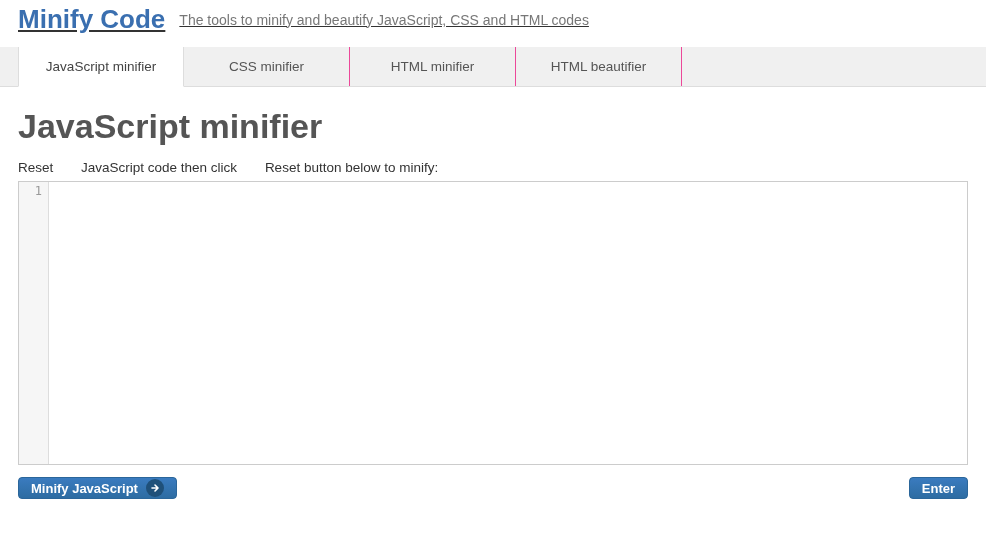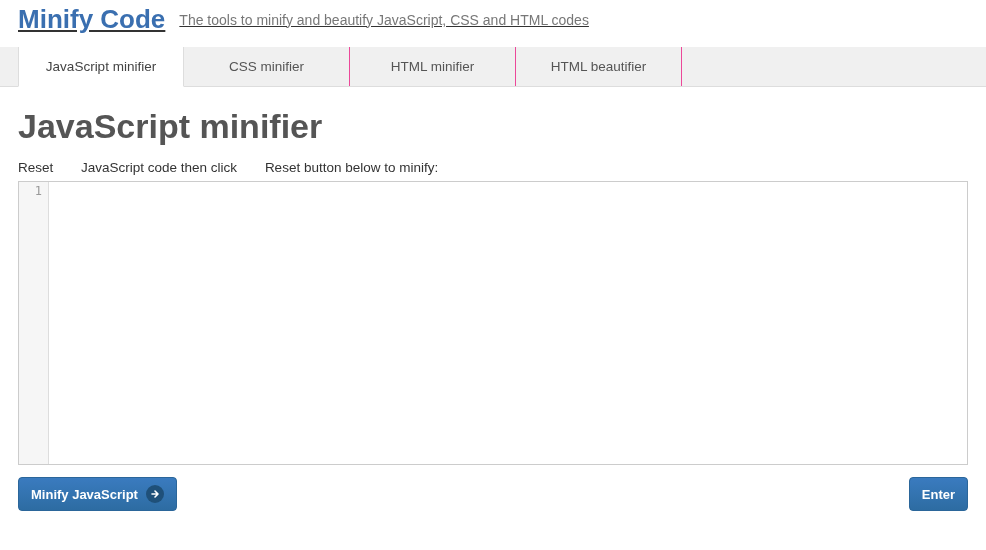--- a/index.html
+++ b/index.html
@@ -104,21 +104,21 @@
       margin-top: 12px;
     }
     .btn {
       background: #2d6ca2;
       background-image: linear-gradient(to bottom, #3a7bbf, #2d6ca2);
       color: #fff;
       border: 1px solid #2b669a;
       border-radius: 4px;
       font-size: 13px;
       font-weight: 700;
-      padding: 7px 12px;
+      padding: 1px 12px;
       cursor: pointer;
       display: inline-flex;
       align-items: center;
       gap: 8px;
     }
     .arrow-circle {
       width: 18px;
       height: 18px;
       border-radius: 50%;
       background: #1f5079;

